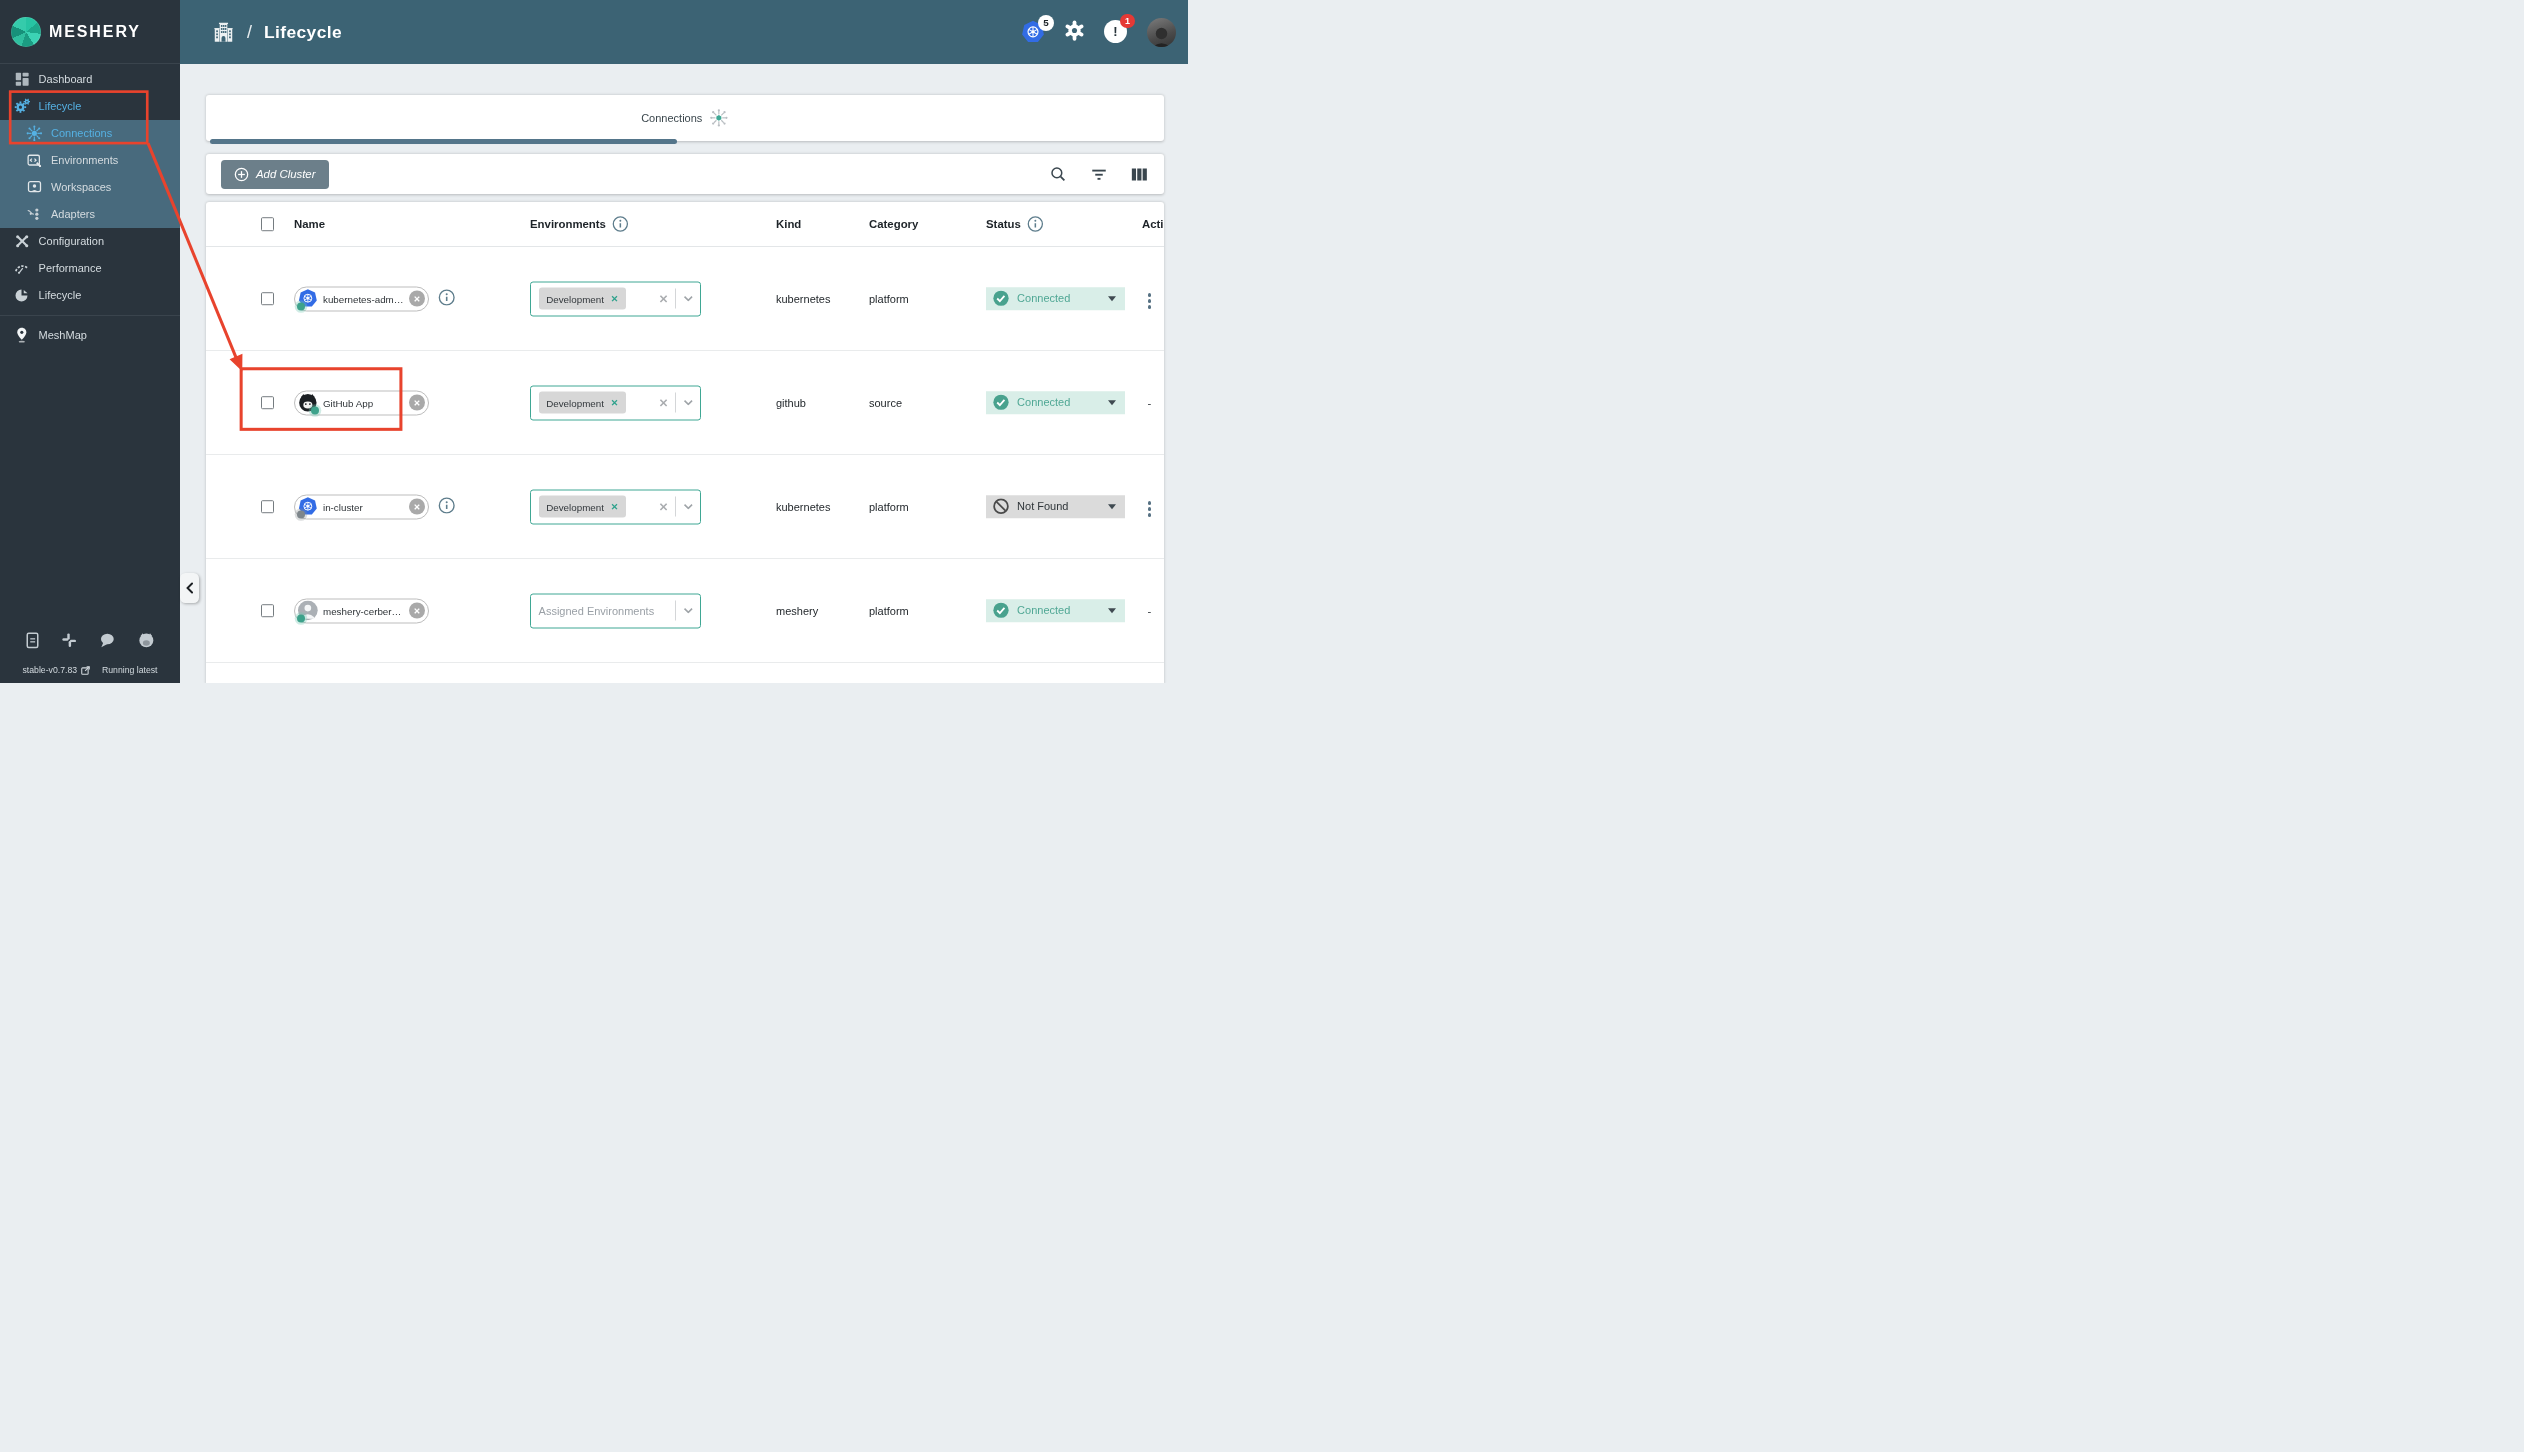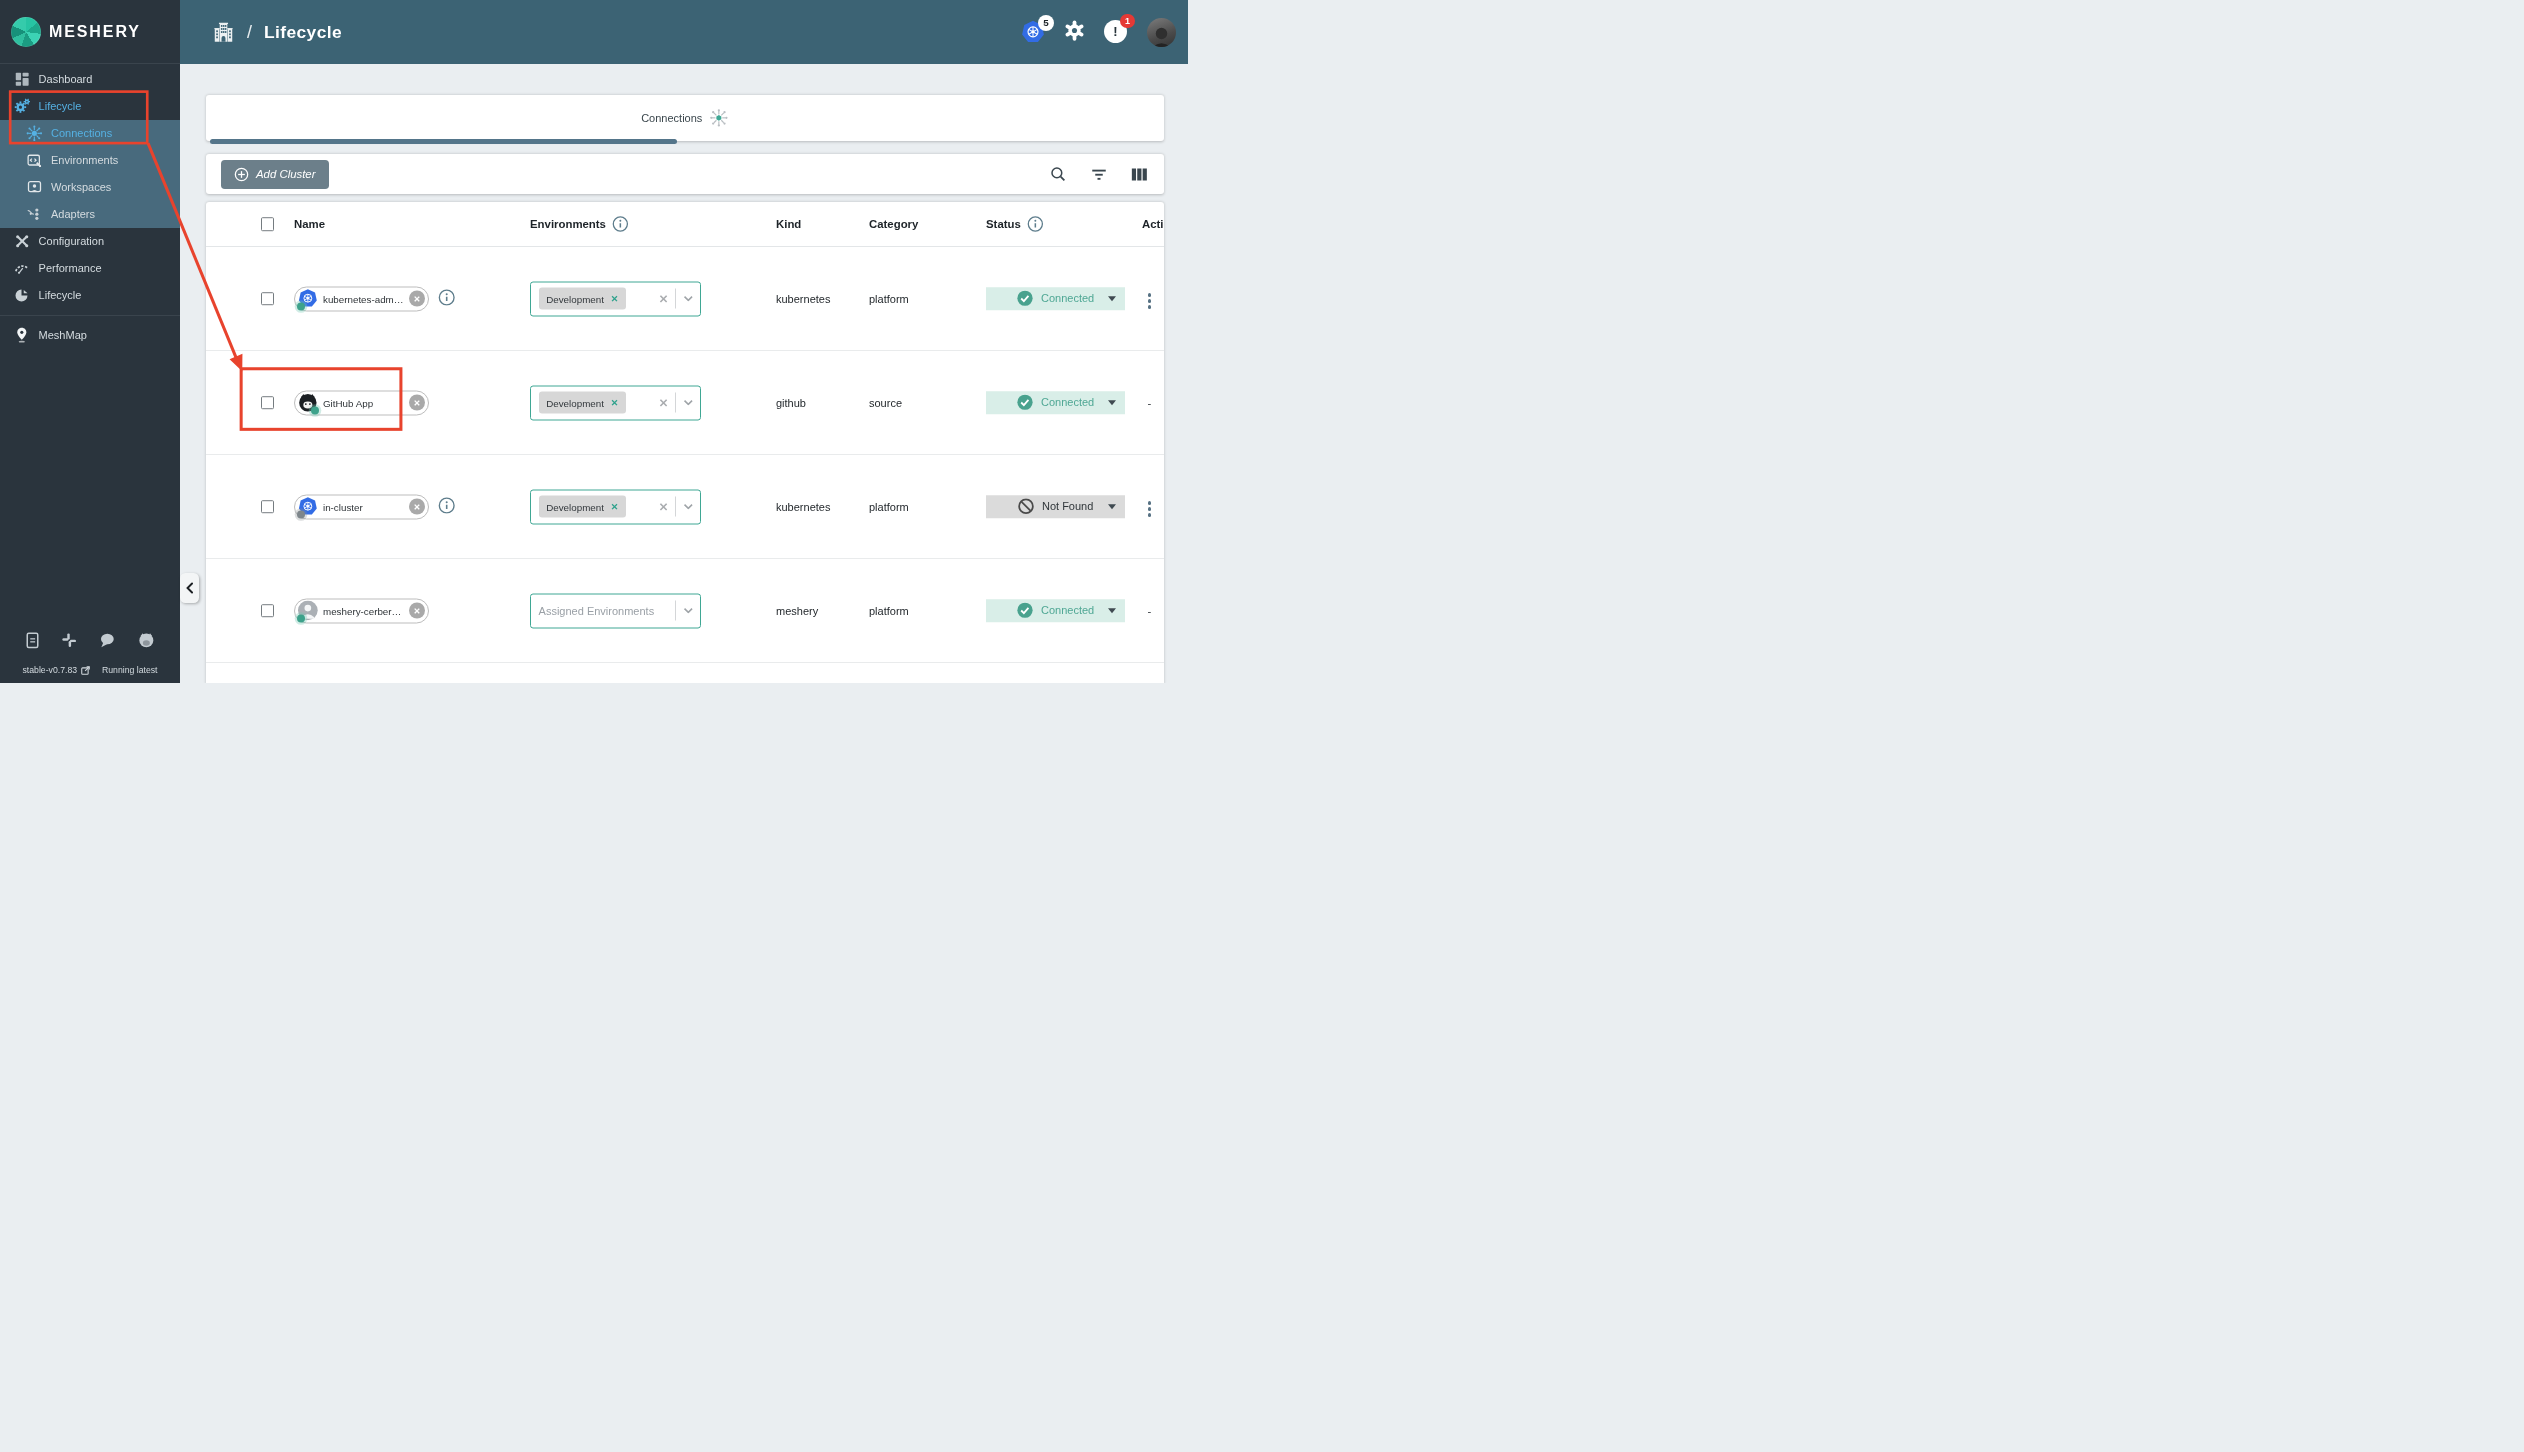--- a/index.html
+++ b/index.html
@@ -74,21 +74,21 @@
   .chip-x { width:16px; height:16px; flex:0 0 16px; border-radius:50%; background:#A9A9A9; color:#fff; font-size:8.3px; font-weight:bold; display:flex; align-items:center; justify-content:center; cursor:pointer; }
 
   .env-select { width:171px; height:35px; border:1.2px solid #3FA794; border-radius:3px; display:flex; align-items:center; padding-left:7.6px; position:relative; background:#fff; cursor:pointer; }
   .env-chip { height:22px; background:#D7D7D7; border-radius:3px; display:flex; align-items:center; gap:6.8px; padding:0 7.6px; font-size:9.8px; color:#33383C; }
   .env-chip .x { color:#2EA28C; font-weight:bold; font-size:9px; cursor:pointer; }
   .env-right { position:absolute; right:6.8px; display:flex; align-items:center; gap:6.8px; }
   .env-clear { color:#A9ACAF; font-size:11.4px; font-weight:bold; cursor:pointer; }
   .env-vline { width:0.8px; height:19.7px; background:#D4D6D8; }
   .env-placeholder { font-size:11px; color:#9AA0A6; }
 
-  .status-chip { width:139px; height:23.5px; display:flex; align-items:center; gap:8.3px; padding:0 6.8px; position:relative; cursor:pointer;justify-content:center; }
+  .status-chip { width:139px; height:23.5px; display:flex; align-items:center; gap:8.3px; padding:0 6.8px; position:relative; cursor:pointer; }
   .status-chip.connected { background:#D9EEE8; color:#4FA794; }
   .status-chip.notfound  { background:#DBDBDB; color:#30363A; }
   .status-txt { font-size:11px; }
   .tri { position:absolute; right:9px; width:0; height:0; border-left:4.5px solid transparent; border-right:4.5px solid transparent; border-top:5.3px solid #3F4A51; }
   .dots { display:inline-flex; flex-direction:column; gap:2.3px; cursor:pointer; padding:3px; }
   .dots i { width:3.8px; height:3.8px; border-radius:50%; background:#567183; }
   .dash { font-size:11.4px; color:#3A3F44; }
 
   .collapse-btn { position:absolute; left:180px; top:573px; width:19px; height:30px; background:#F3F5F6; border-radius:5.3px; box-shadow:1.1px 1.1px 3px rgba(0,0,0,.28); display:flex; align-items:center; justify-content:center; cursor:pointer; z-index:3; }
 

